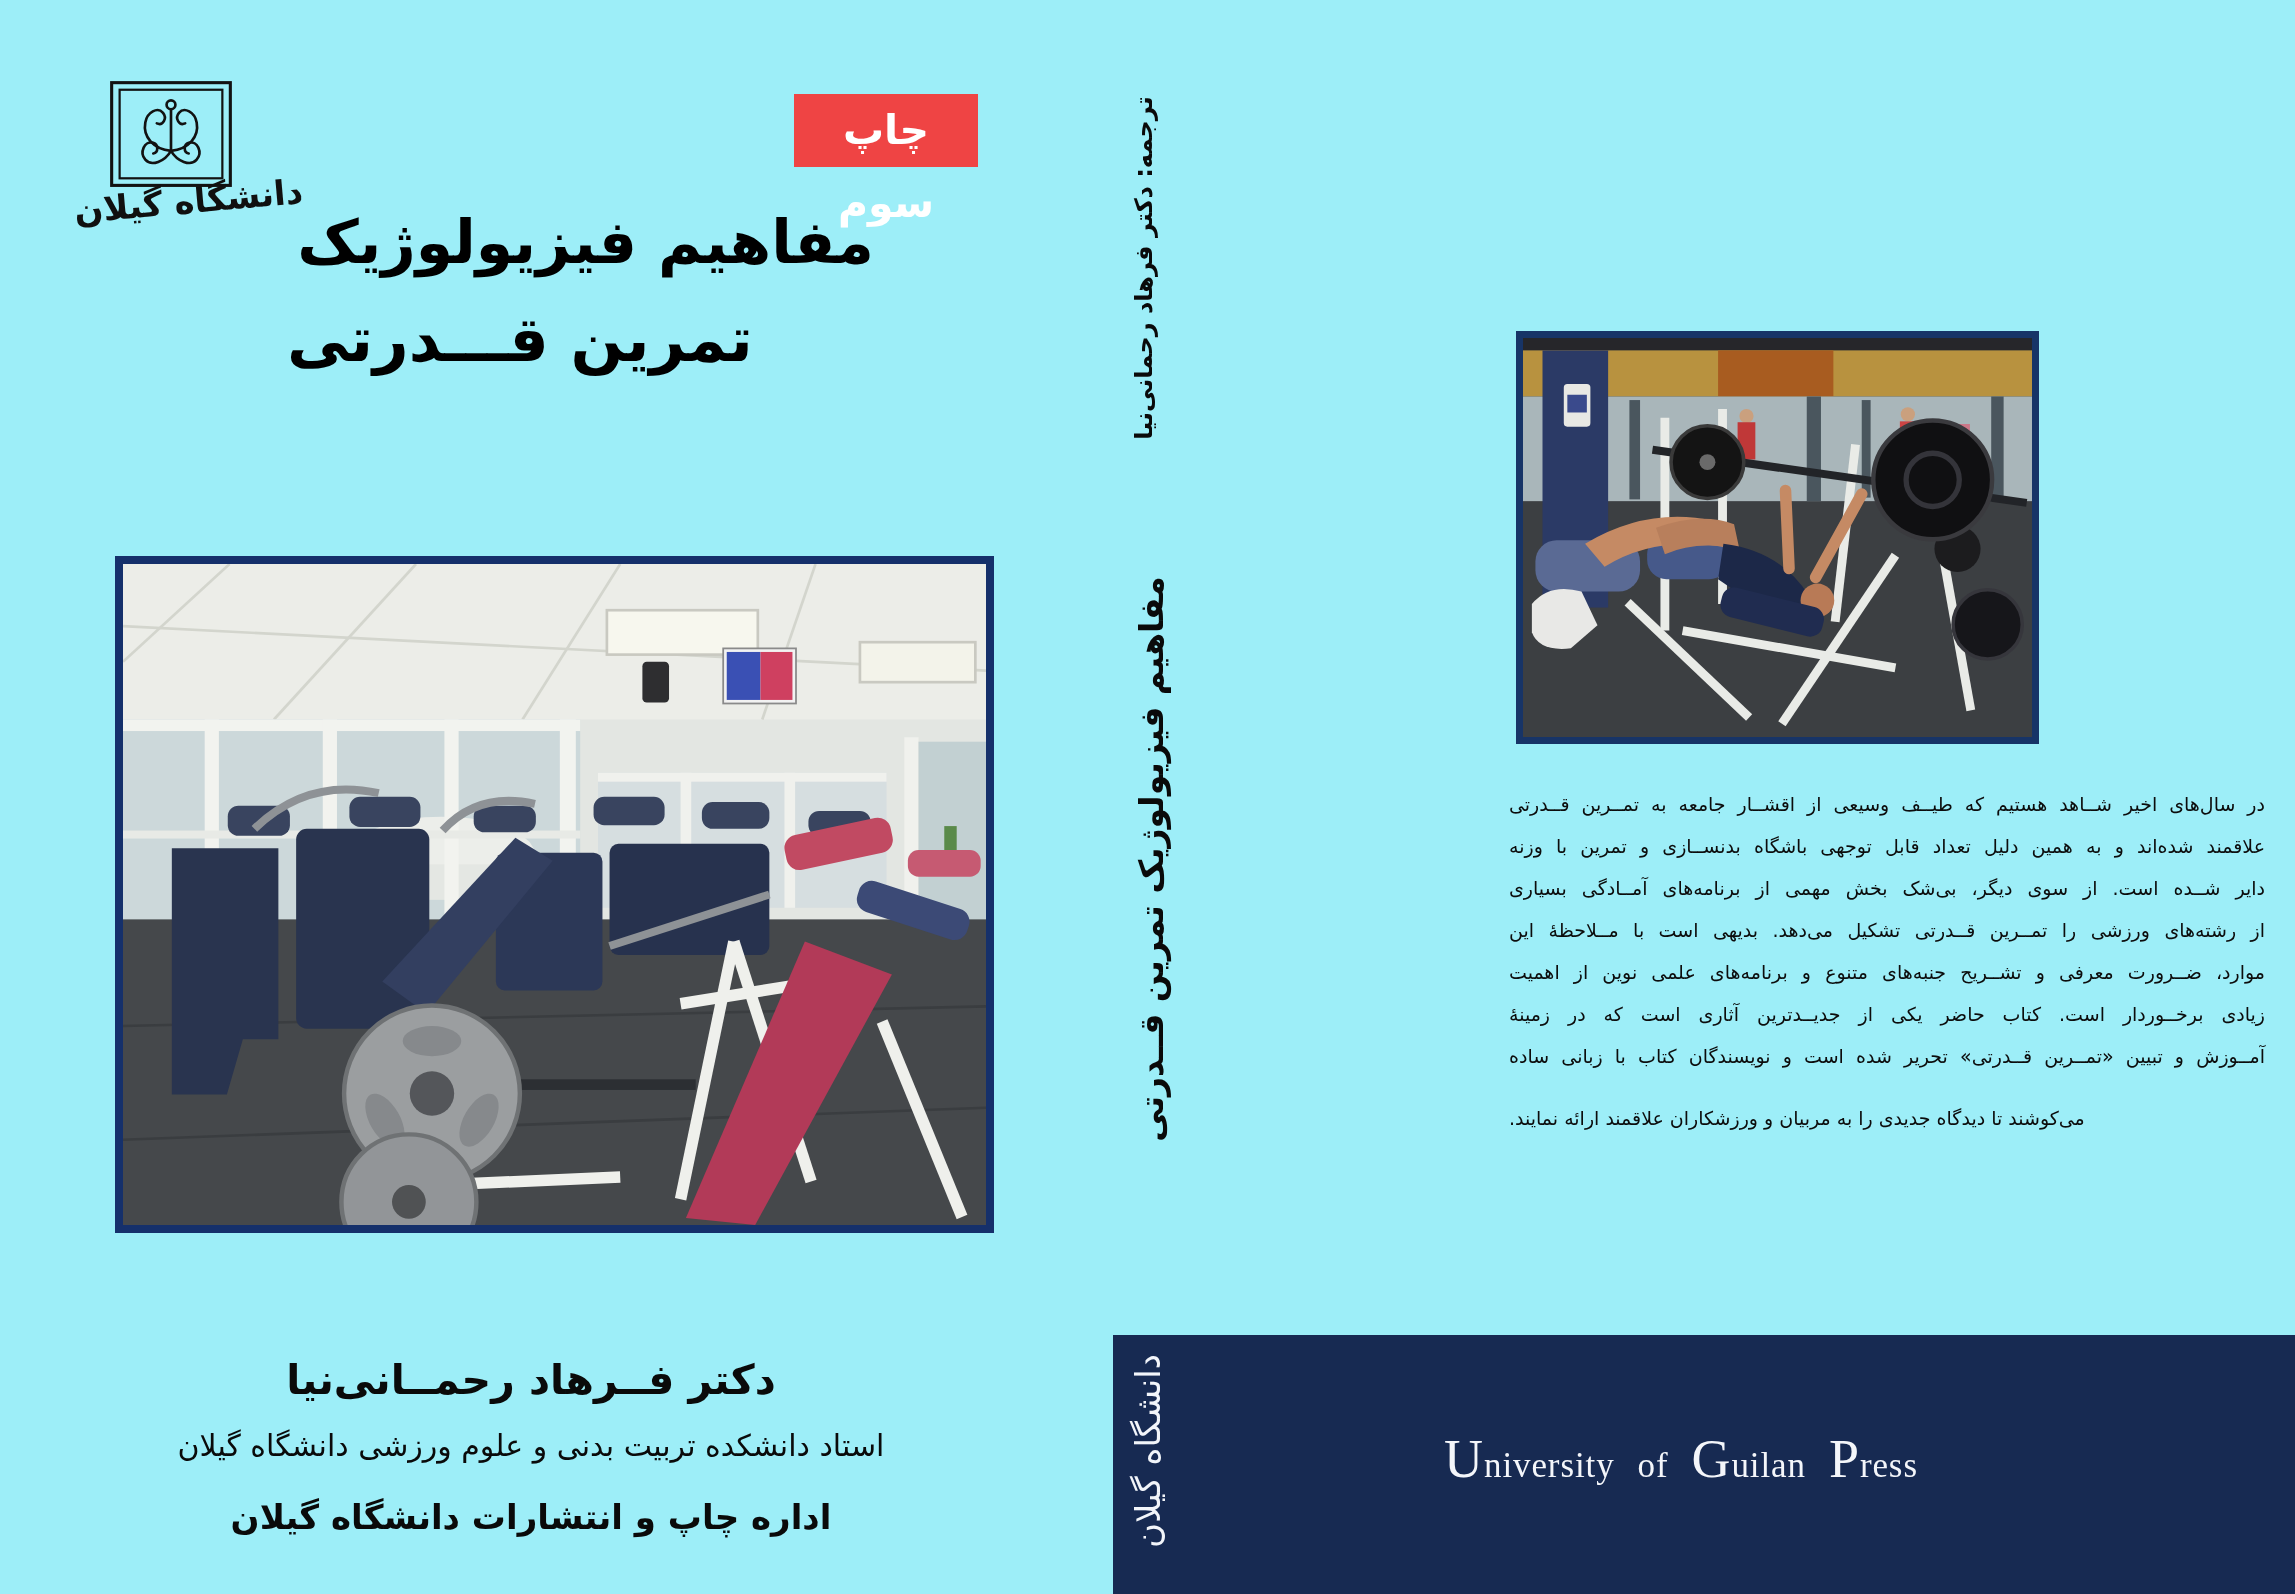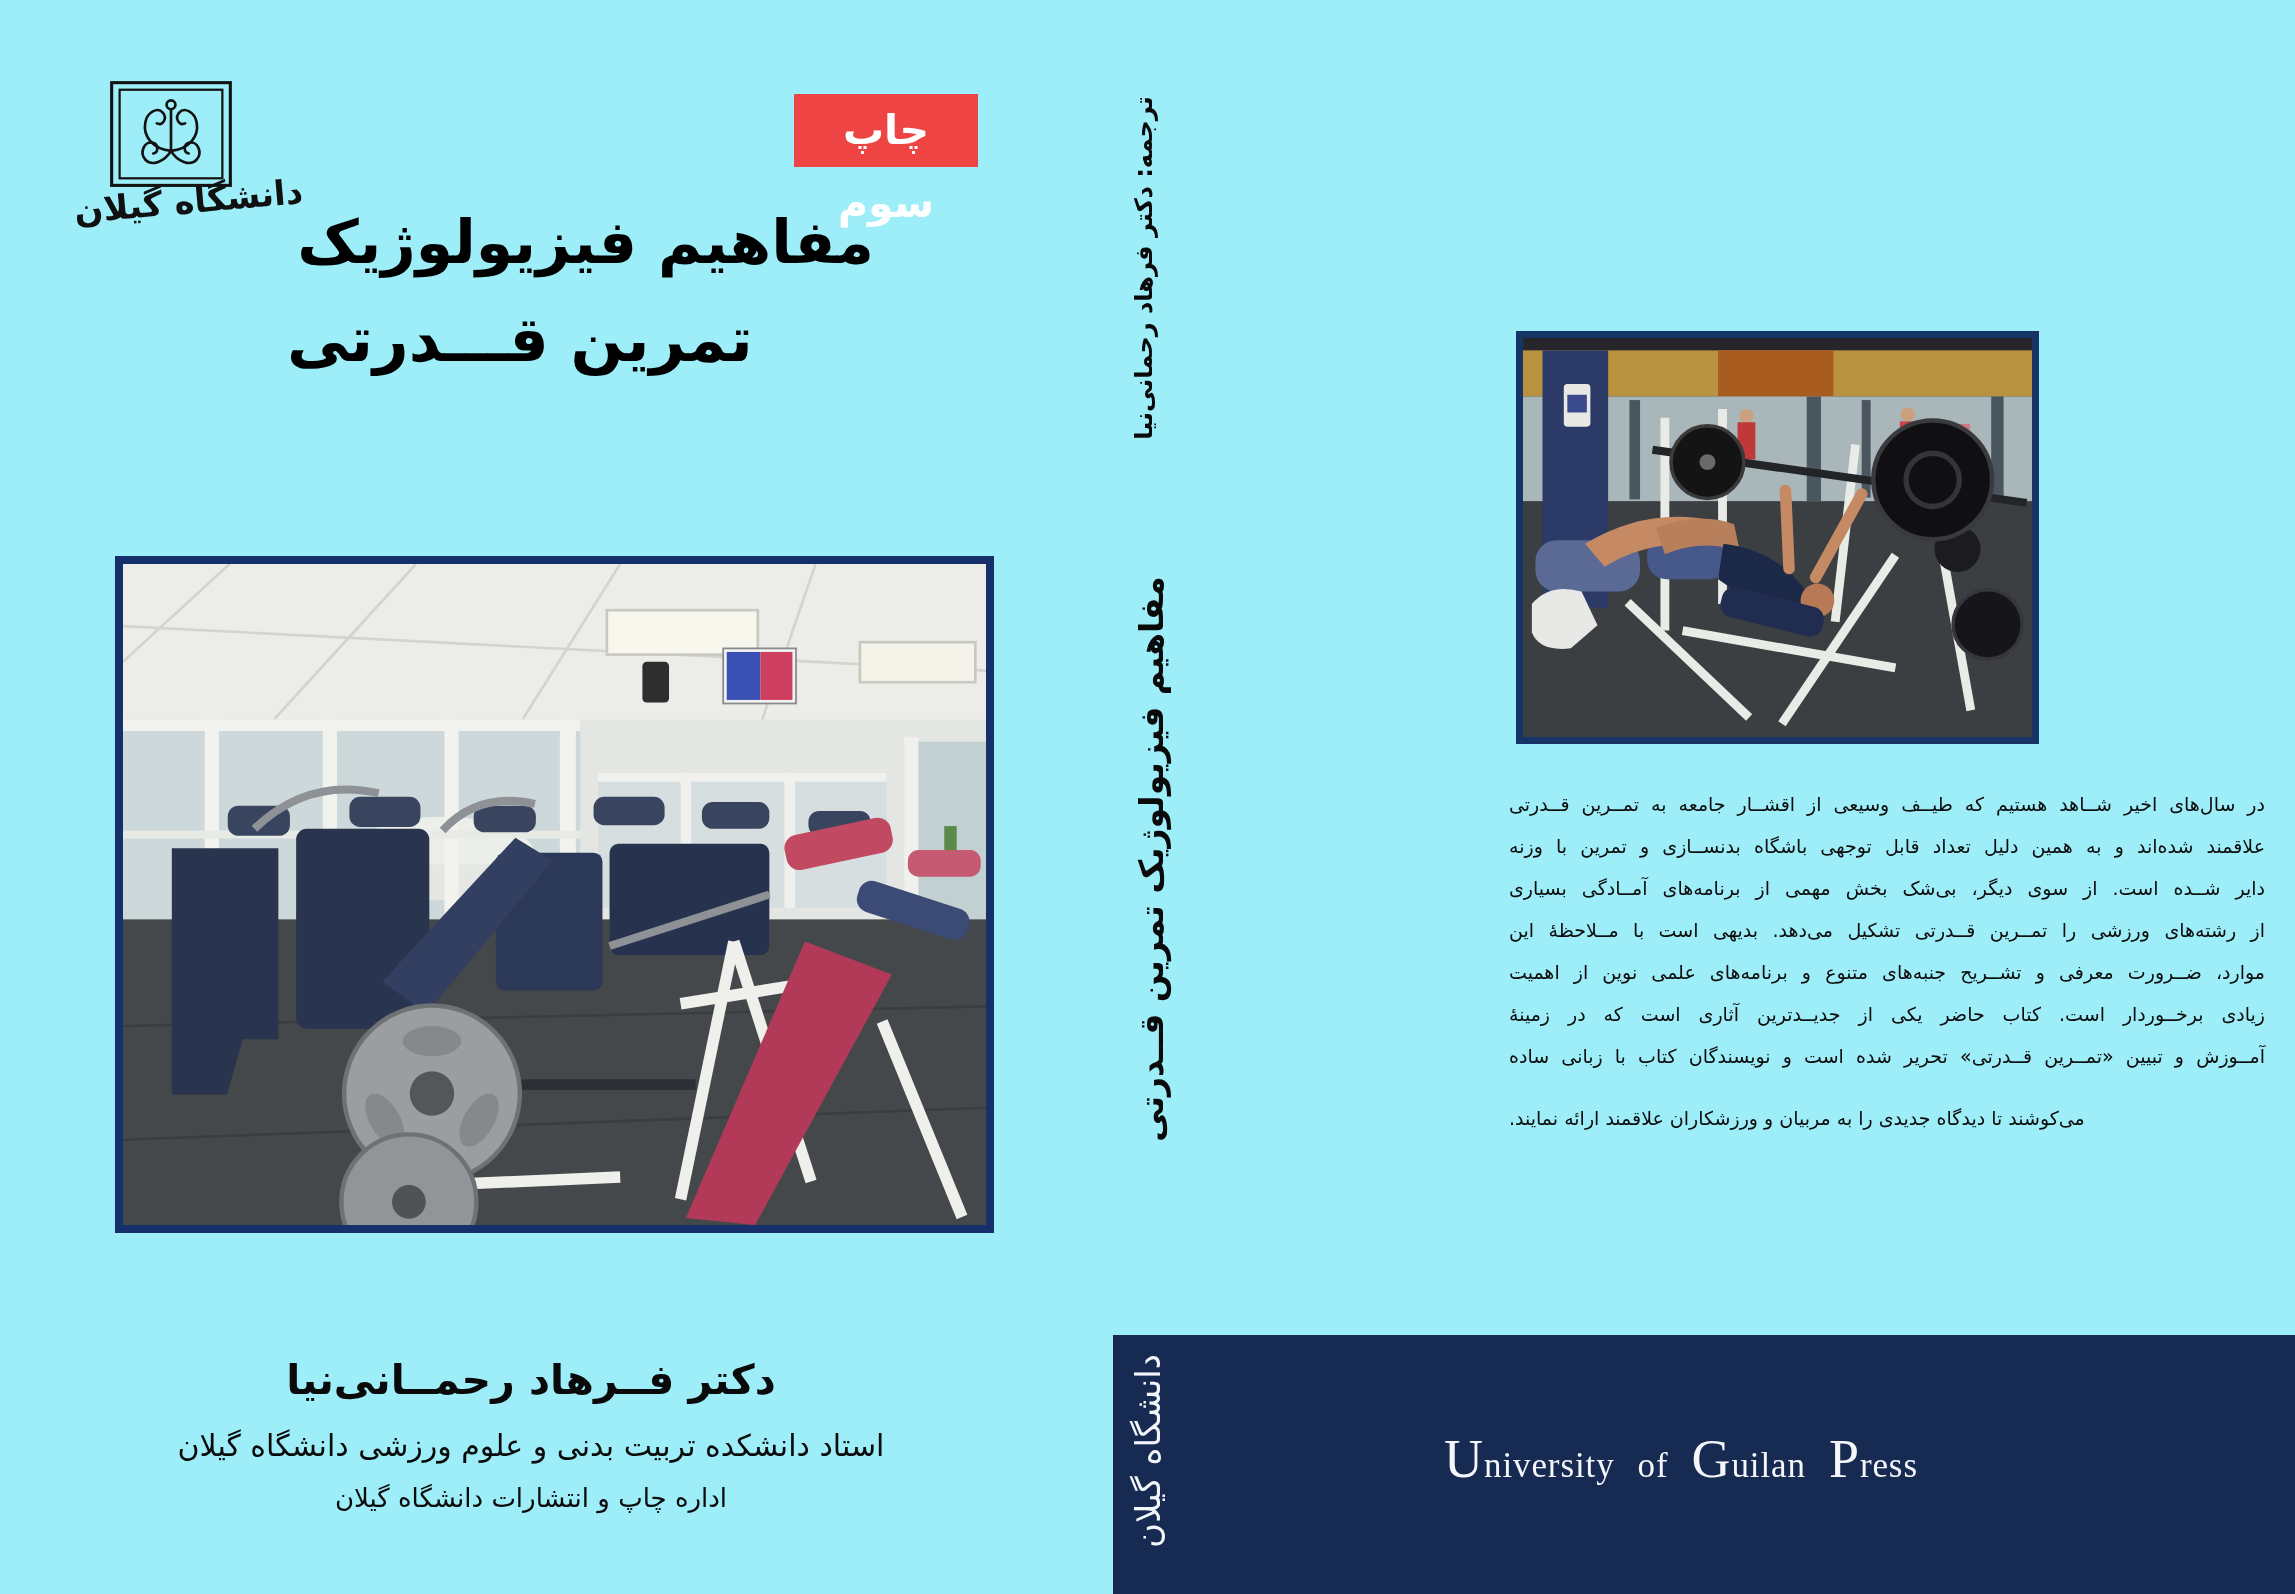--- a/index.html
+++ b/index.html
@@ -26,21 +26,21 @@
   .authors{position:absolute;left:166px;top:439px;width:708px;text-align:center;direction:rtl;font-size:32px;line-height:44px;}
   
   .photo{position:absolute;box-sizing:border-box;background:#444;}
   .front-photo{left:115px;top:556px;width:879px;height:677px;border:8.9px solid #15306b;}
   .back-photo{left:1516px;top:331px;width:523px;height:413px;border:7px solid #173467;}
   .photo svg{display:block;width:100%;height:100%;}
   
   .translator-block{position:absolute;left:177px;top:1353px;width:708px;text-align:center;direction:rtl;color:#0a0a0a;}
   .tr-name{font-size:41px;font-weight:bold;line-height:55px;}
   .tr-role{font-size:30px;line-height:48px;margin-top:14px;}
-  .tr-press{font-size:26px;font-weight:normal;line-height:51px;margin-top:3px;}
+  .tr-press{font-size:34px;font-weight:bold;line-height:51px;margin-top:22px;}
   
   .spine-v{
     position:absolute;white-space:nowrap;direction:rtl;color:#0a0a0a;
     transform:translate(-50%,-50%) rotate(-90deg);
   }
   .spine-translator{left:1144px;top:268px;font-size:24px;font-weight:bold;}
   .spine-title{left:1151px;top:859px;font-size:33px;font-weight:bold;}
   .spine-publisher{left:1148px;top:1451px;font-size:34px;color:#f2f5fa;font-weight:normal;}
   
   .blurb{position:absolute;left:1509px;top:783px;width:756px;direction:rtl;color:#0c0c0c;}

